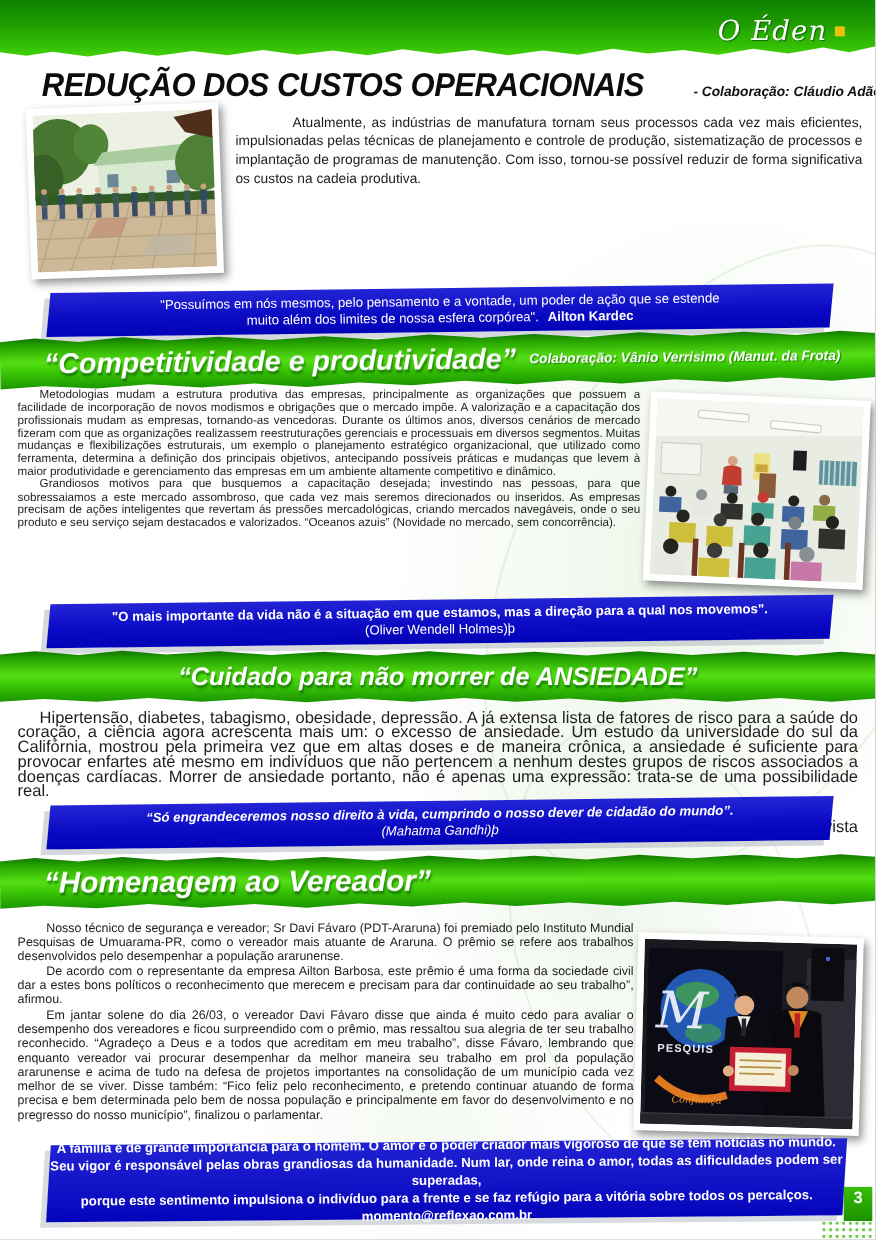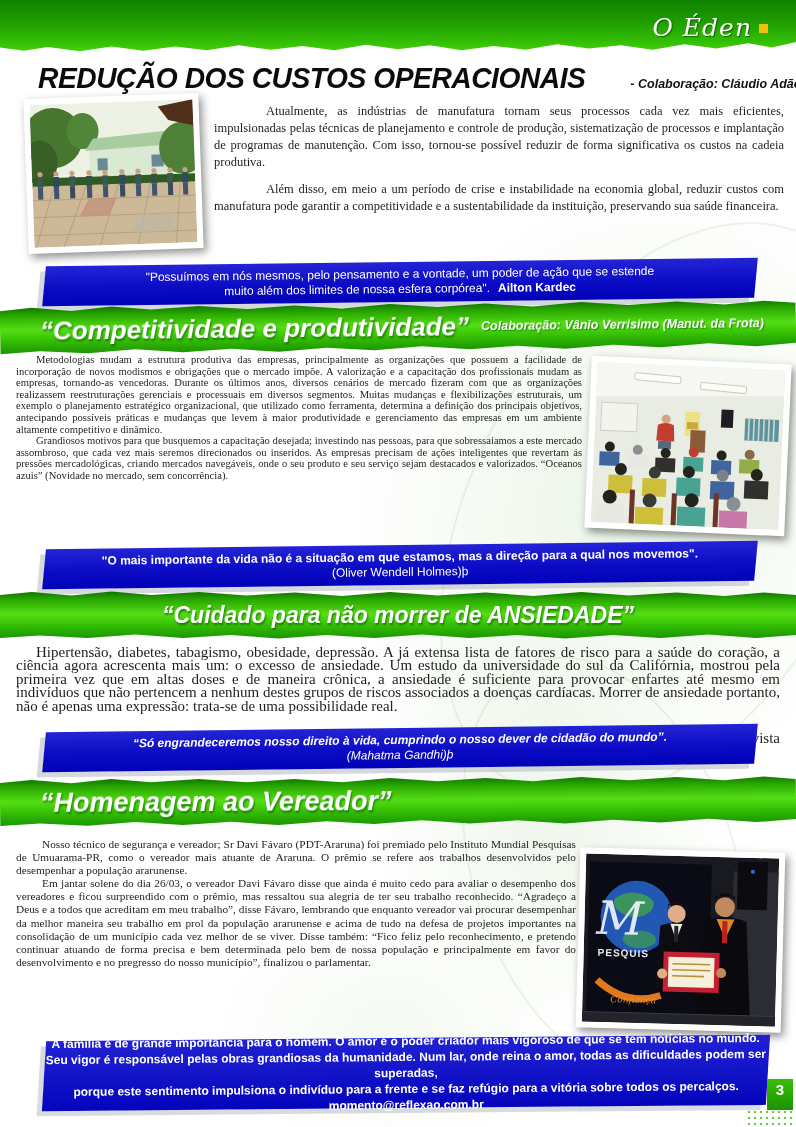--- a/index.html
+++ b/index.html
@@ -29,21 +29,21 @@
   .art1-collab{font-size:12.5px;font-weight:bold;font-style:italic;color:#111;}
 
   
   .photo{position:absolute;background:#fff;padding:6px;box-shadow:3px 4px 8px rgba(50,55,50,0.55);z-index:2;}
   .photo svg{display:block;}
   .photo1{left:26px;top:96px;transform:rotate(-2deg);}
   .photo2{left:588px;top:360px;transform:rotate(2.5deg);}
   .photo3{left:578px;top:850px;transform:rotate(1.5deg);}
 
   
-  .txt{position:absolute;text-align:justify;color:#1d1d1d;z-index:1;font-family:Liberation Serif, serif;}
+  .txt{position:absolute;text-align:justify;color:#1d1d1d;z-index:1;}
   .art1-text{left:214px;top:103px;width:570px;font-size:12.5px;line-height:17px;}
   .art1-text p{margin:0 0 10px;text-indent:52px;}
   .sec2-text{left:16px;top:354px;width:566px;font-size:10.6px;line-height:11.6px;}
   .sec2-text p{margin:0;text-indent:20px;}
   .sec3-text{left:16px;top:646px;width:764px;font-size:15px;line-height:13.4px;}
   .sec3-text p{margin:0;text-indent:20px;}
   .sec3-text .fonte{float:right;text-indent:0;margin-top:32px;}
   .sec4-text{left:16px;top:838px;width:560px;font-size:11.3px;line-height:13.1px;}
   .sec4-text p{margin:0;text-indent:26px;}
 
@@ -170,21 +170,20 @@
             <circle cx="0" cy="70" r="2.6" fill="#c9a181"></circle>
             <rect x="-3" y="73" width="6" height="10" fill="#2f4a60"></rect>
             <rect x="-2.5" y="83" width="5" height="12" fill="#41536e"></rect>
           </g>
       </g>
     </svg>
   </div>
 
   <div class="txt art1-text">
     <p>Atualmente, as indústrias de manufatura tornam seus processos cada vez mais eficientes, impulsionadas pelas técnicas de planejamento e controle de produção, sistematização de processos e implantação de programas de manutenção. Com isso, tornou-se possível reduzir de forma significativa os custos na cadeia produtiva.</p>
-    <p>Além disso, em meio a um período de crise e instabilidade na economia global, reduzir custos com manufatura pode garantir a competitividade e a sustentabilidade da instituição, preservando sua saúde financeira.</p>
   </div>
 
   <div class="banner-blue q1">
     <div class="bg"></div>
     <div class="content">
       <div class="l1">"Possuímos em nós mesmos, pelo pensamento e a vontade, um poder de ação que se estende</div>
       <div class="l2">
         <span>muito além dos limites de nossa esfera corpórea".</span><span class="q-author">Ailton Kardec</span>
       </div>
     </div>
@@ -286,20 +285,21 @@
   </div>
 
   <div class="banner-green g3">
     <div class="content">
       <span class="btitle">“Homenagem ao Vereador”</span>
     </div>
   </div>
 
   <div class="txt sec4-text">
     <p>Nosso técnico de segurança e vereador; Sr Davi Fávaro  (PDT-Araruna) foi premiado pelo Instituto Mundial Pesquisas de Umuarama-PR, como o vereador mais atuante de Araruna. O prêmio se refere aos trabalhos desenvolvidos pelo desempenhar a população  ararunense.</p>
+    <p>De acordo com o representante da empresa Ailton Barbosa, este prêmio é uma forma da sociedade civil dar a estes bons políticos o reconhecimento que merecem e precisam para dar continuidade ao seu trabalho”, afirmou.</p>
     <p>Em jantar solene do dia 26/03, o vereador Davi Fávaro disse que ainda é muito cedo para avaliar o desempenho dos vereadores e ficou surpreendido com o prêmio, mas ressaltou sua alegria de ter seu trabalho reconhecido. “Agradeço a Deus e a todos que acreditam em meu trabalho”, disse Fávaro, lembrando que enquanto vereador vai procurar desempenhar da melhor maneira seu trabalho em prol da população ararunense e acima de tudo na defesa  de projetos importantes na consolidação de um município cada vez melhor de se viver. Disse também: “Fico feliz pelo reconhecimento, e pretendo continuar atuando de forma precisa e bem determinada pelo bem de nossa população e principalmente em favor do desenvolvimento e no pregresso do nosso município”, finalizou o parlamentar.</p>
   </div>
 
   <div class="photo photo3">
     <svg width="193" height="168" viewBox="0 0 193 168">
       <rect width="193" height="168" fill="#191920"></rect>
       <rect x="148" y="14" width="45" height="154" fill="#2c2c34"></rect>
       <rect x="152" y="4" width="30" height="48" fill="#0b0b10"></rect>
       <circle cx="167" cy="14" r="2" fill="#3a6ae0"></circle>
       <rect x="4" y="8" width="122" height="156" fill="#0b0b15"></rect>

